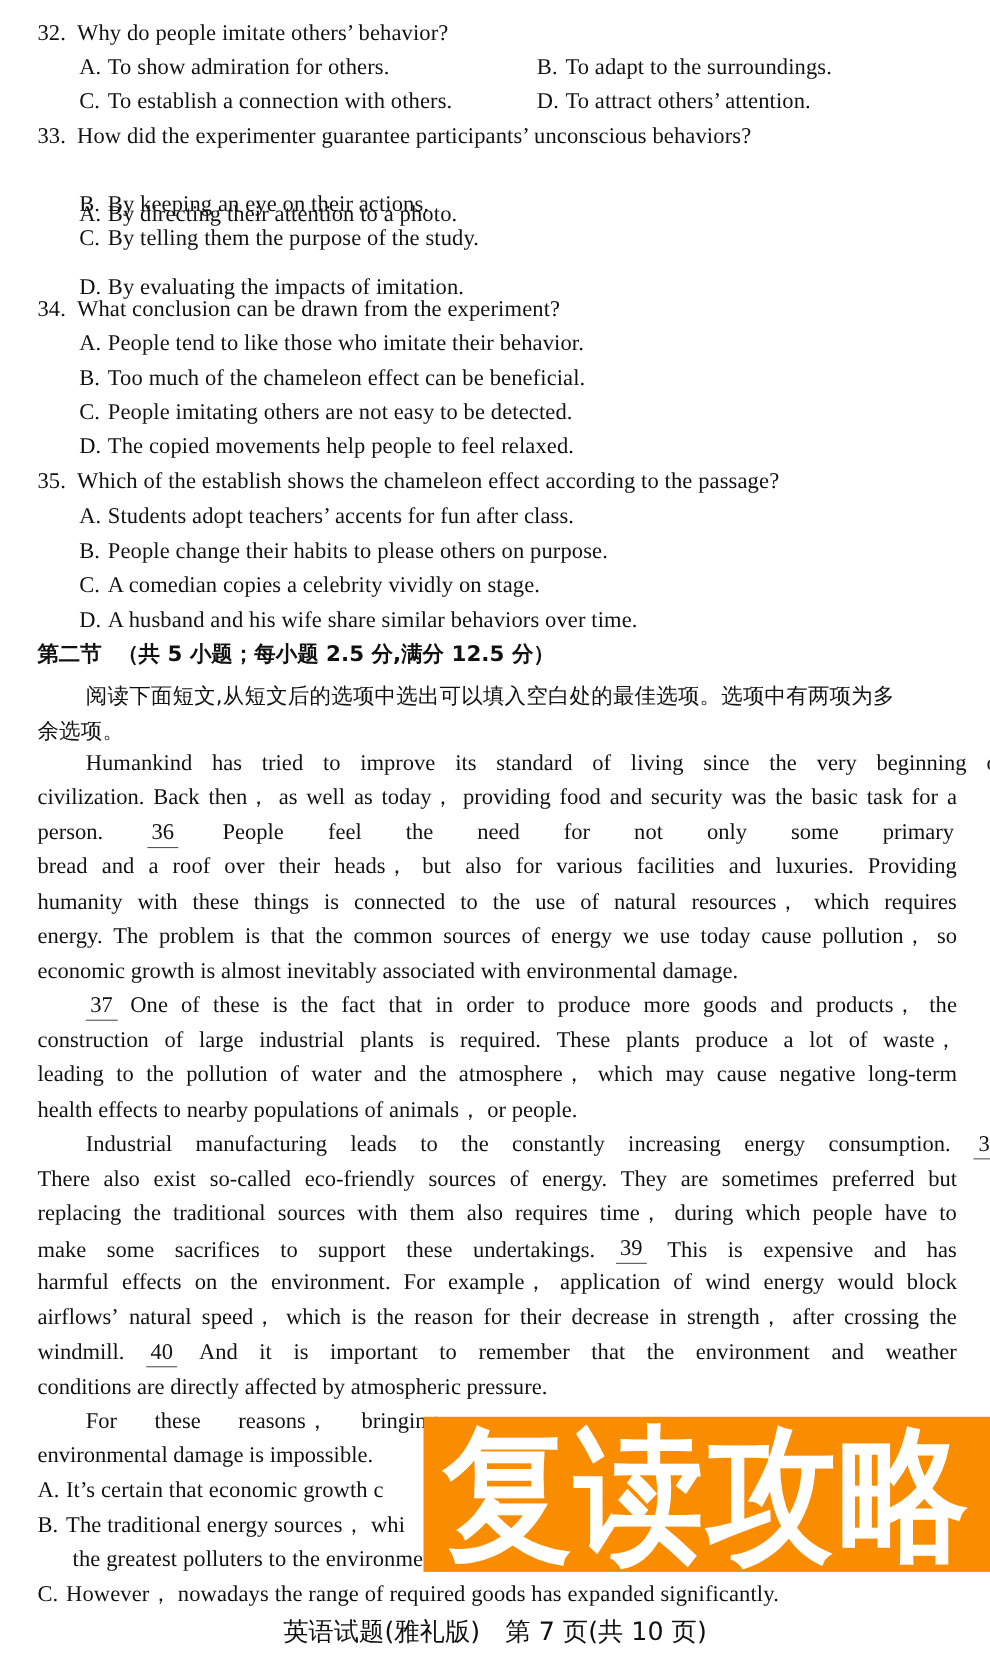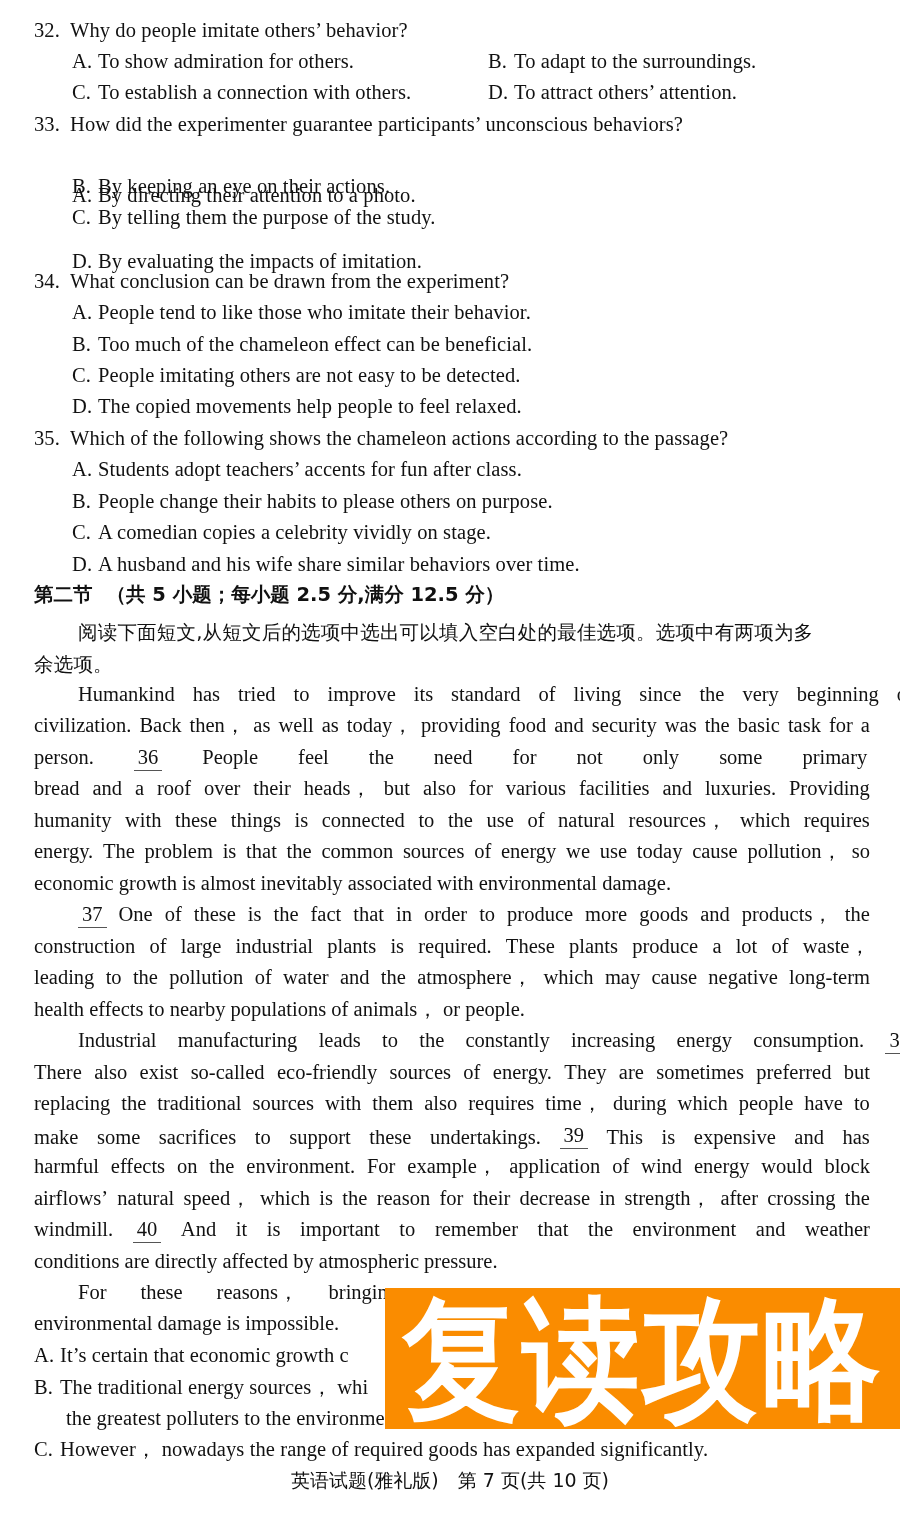--- a/index.html
+++ b/index.html
@@ -114,21 +114,21 @@
   }
 
   
   #footer {
     position: absolute;
     left: 0;
     top: 1468px;
     width: 900px;
     text-align: center;
     font-family: "DejaVu Sans", "Liberation Sans", sans-serif;
-    font-size: 19px;
+    font-size: 23px;
     white-space: nowrap;
   }
 </style>
 </head>
 <body>
 
 <div id="page">
 
   <div class="q-line" style="top:18px;">
     <span class="q-num">32.</span><span>Why do people imitate others’ behavior?</span>
@@ -172,21 +172,21 @@
     <span class="opt-letter">B.</span><span>Too much of the chameleon effect can be beneficial.</span>
   </div>
   <div class="opt opt-l" style="top:363px;">
     <span class="opt-letter">C.</span><span>People imitating others are not easy to be detected.</span>
   </div>
   <div class="opt opt-l" style="top:394px;">
     <span class="opt-letter">D.</span><span>The copied movements help people to feel relaxed.</span>
   </div>
 
   <div class="q-line" style="top:426px;">
-    <span class="q-num">35.</span><span>Which of the following shows the chameleon actions according to the passage?</span>
+    <span class="q-num">35.</span><span>Which of the establish shows the chameleon effect according to the passage?</span>
   </div>
   <div class="opt opt-l" style="top:457px;">
     <span class="opt-letter">A.</span><span>Students adopt teachers’ accents for fun after class.</span>
   </div>
   <div class="opt opt-l" style="top:489px;">
     <span class="opt-letter">B.</span><span>People change their habits to please others on purpose.</span>
   </div>
   <div class="opt opt-l" style="top:520px;">
     <span class="opt-letter">C.</span><span>A comedian copies a celebrity vividly on stage.</span>
   </div>

